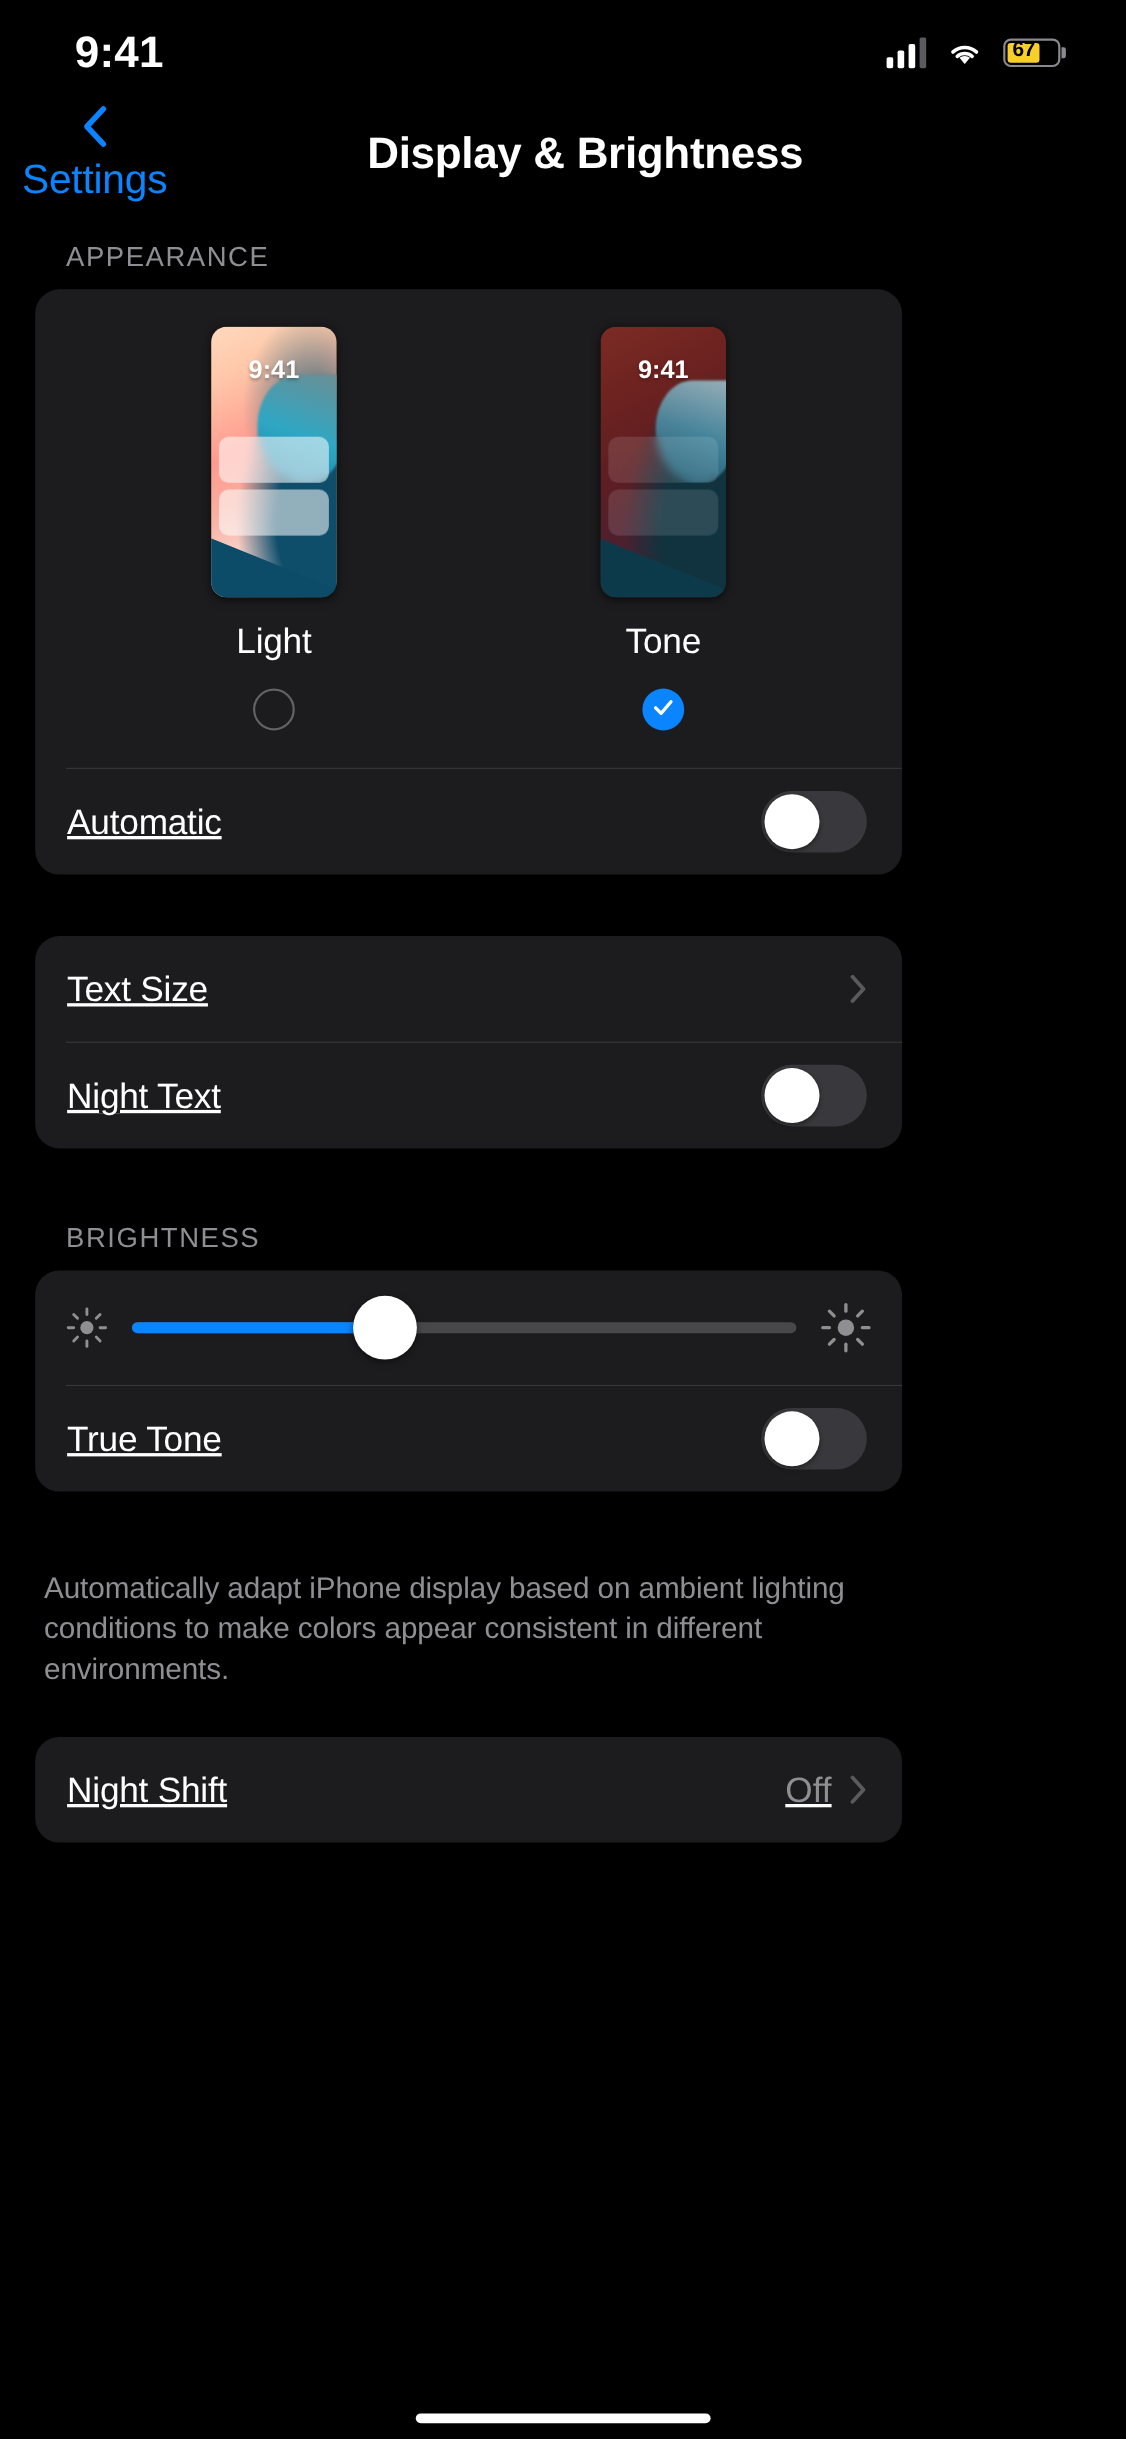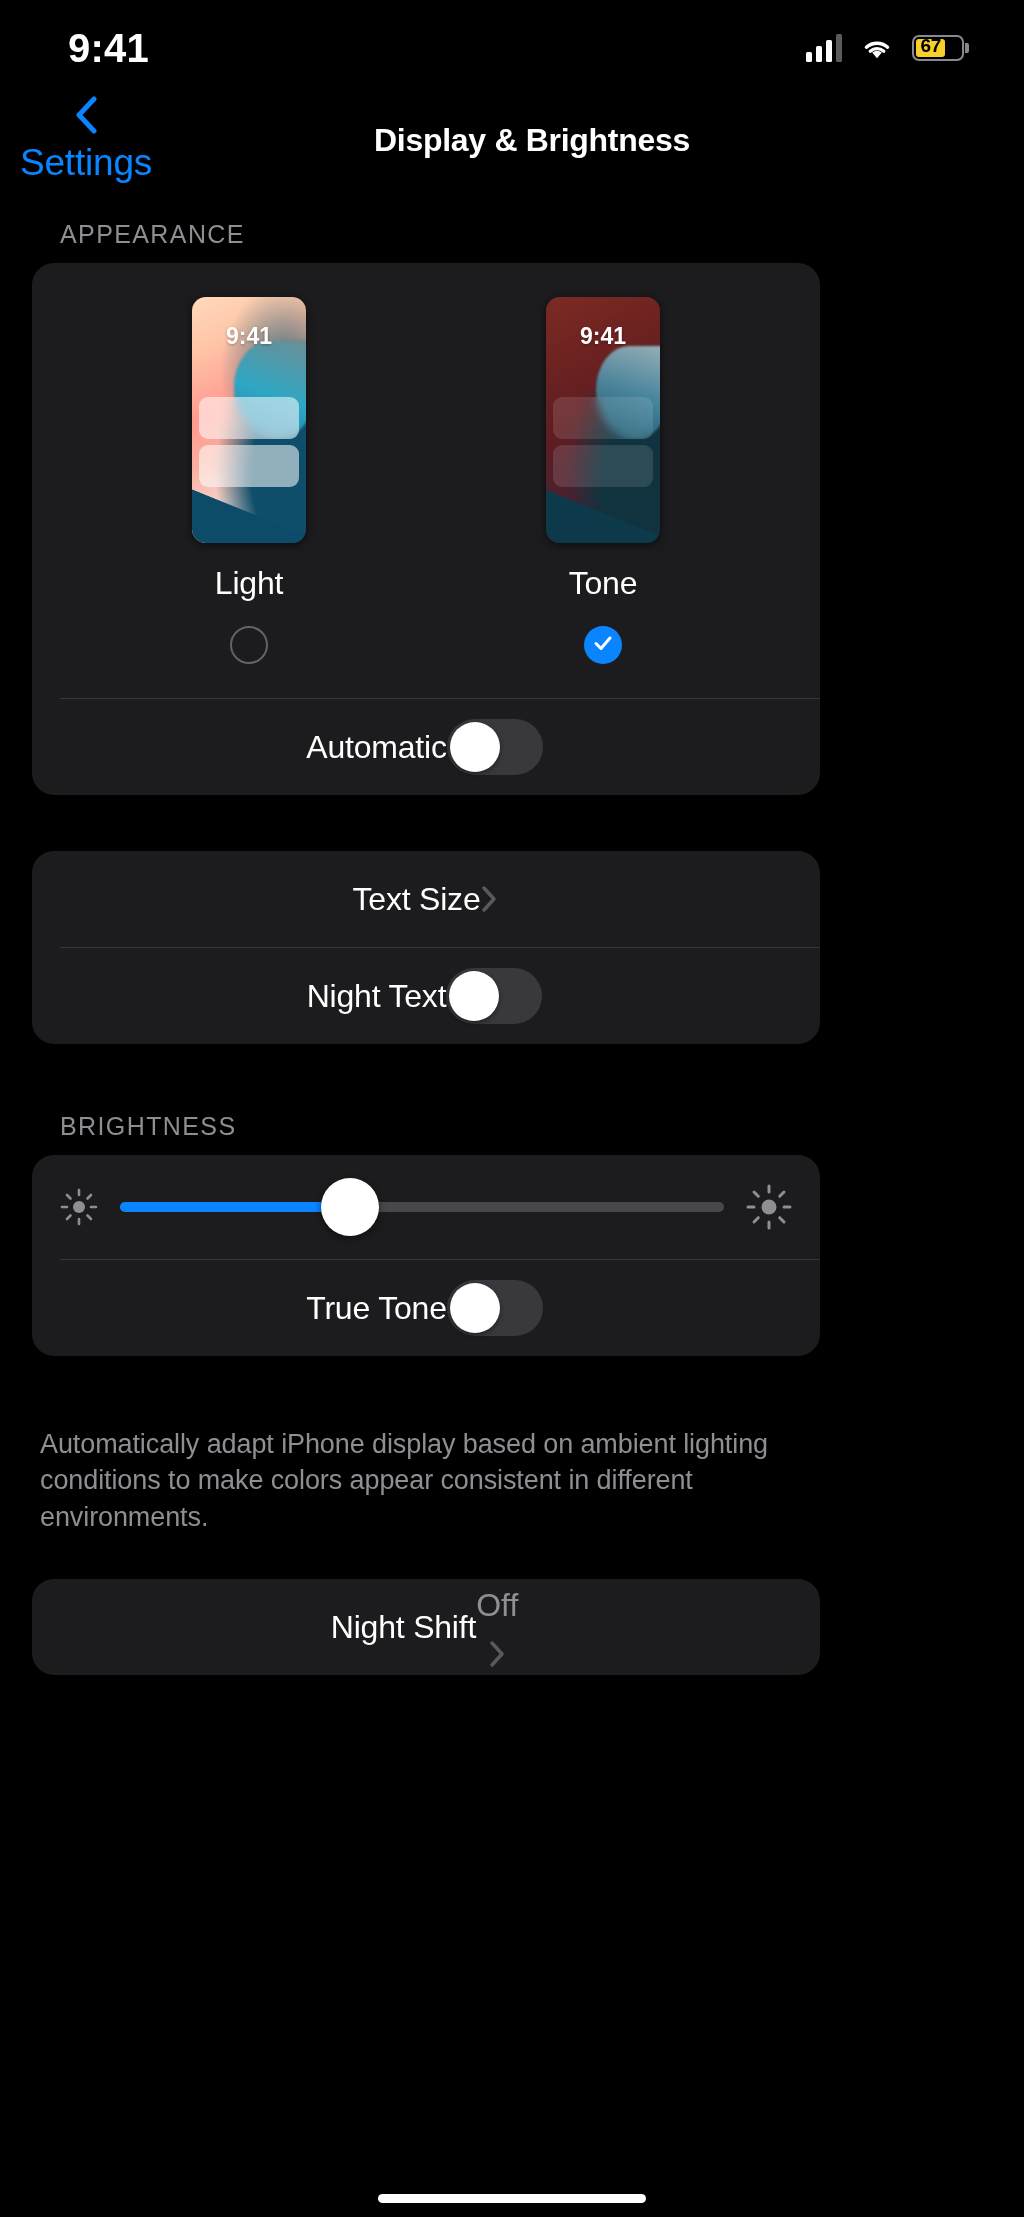--- a/index.html
+++ b/index.html
@@ -48,21 +48,21 @@
     display:flex; align-items:center;
   }
   .nav-back {
     position:absolute; left:20px; display:flex; align-items:center; gap:8px;
     cursor:pointer;
     flex-direction:column;
   }
   .chev-left { width:26px; height:38px; }
   .nav-back-label { font-size:37px; color:#0a84ff; letter-spacing:-0.2px; }
   .nav-title {
-    width:100%; text-align:center; font-size:32px; font-weight:700;
+    width:100%; text-align:center; font-size:40px; font-weight:700;
     letter-spacing:-0.3px; padding-left:40px;
   }
 
   
   .content { position:absolute; top:196px; left:0; width:852px; }
 
   .section-header {
     font-size:25px; color:#8e8e93; letter-spacing:1.4px;
     padding:24px 0 14px 60px; text-transform:uppercase;
   }
@@ -123,25 +123,25 @@
   .appear-label { font-size:32px; margin-top:22px; letter-spacing:-0.2px; }
   .radio { width:38px; height:38px; border-radius:50%; margin-top:24px; position:relative; }
   .radio-off { border:2.5px solid #636366; }
   .radio-on { background:#0a84ff; display:flex; align-items:center; justify-content:center; }
   .radio-on svg { width:22px; height:22px; }
 
   .divider { height:1px; background:#38383a; margin-left:28px; }
   .divider-inset { height:1px; background:#38383a; margin-left:28px; }
 
   .row {
-    display:flex; align-items:center; justify-content:center;
-    padding:0 32px 0 29px; min-height:96px; cursor:pointer;
+    display:flex; align-items:center; justify-content:space-between;
+    padding:0 32px 0 29px; min-height:96px; cursor:pointer;text-decoration:underline;
   }
   .row-label { font-size:32px; letter-spacing:-0.2px; }
-  .row-right { display:flex; align-items:center; gap:16px;flex-direction:column; }
+  .row-right { display:flex; align-items:center; gap:16px; }
   .row-value { font-size:32px; color:#8e8e93; }
   .chev-right { width:16px; height:28px; opacity:.55; }
 
   .toggle {
     width:96px; height:56px; border-radius:28px; background:#39393d;
     position:relative; cursor:pointer; flex-shrink:0;
   }
   .toggle .knob {
     position:absolute; top:3px; left:3px; width:50px; height:50px;
     border-radius:50%; background:#fff; box-shadow:0 2px 5px rgba(0,0,0,.45);

